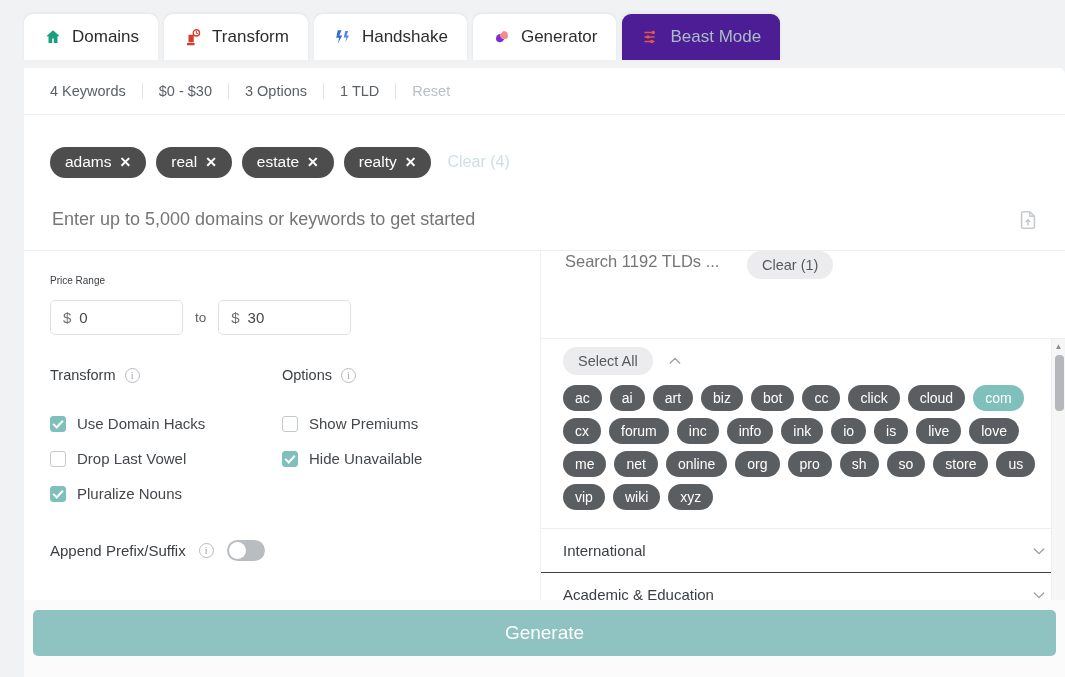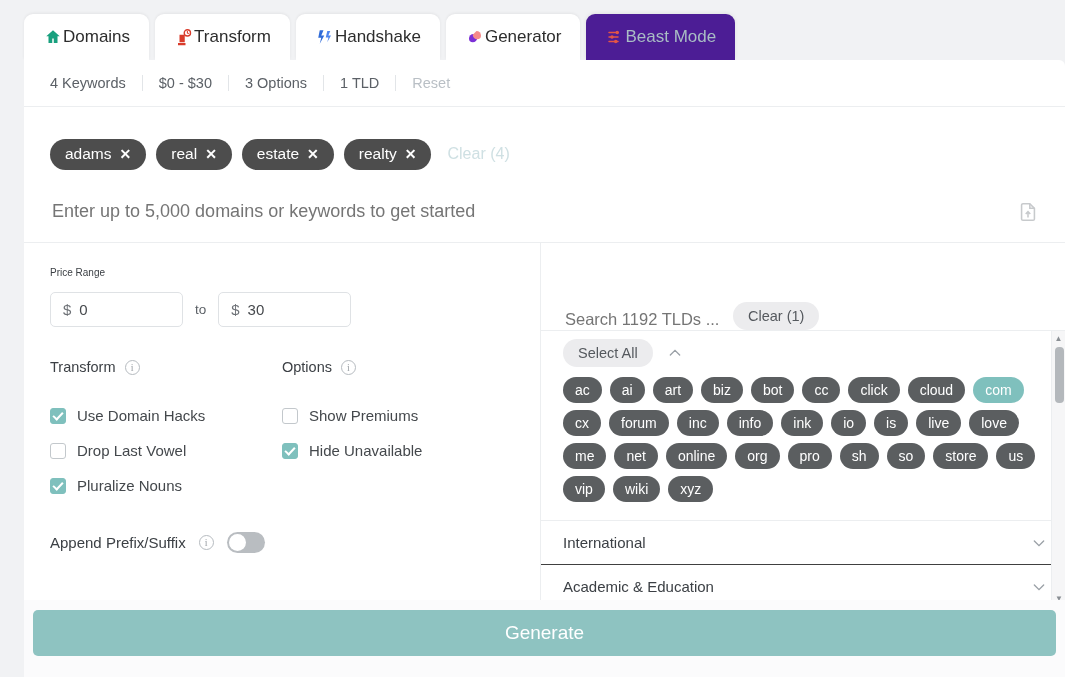--- a/index.html
+++ b/index.html
@@ -18,42 +18,42 @@
 
   
   .tabbar {
     position: absolute; left: 0; top: 0;
     width: 1065px; height: 60px;
     display: flex; align-items: flex-end;
     padding-left: 24px;
   }
   .tab {
     height: 46px;
-    display: flex; align-items: center; 
+    display: flex; align-items: center; gap: 9px;
     padding: 0 19px;
     background: #ffffff;
     border-radius: 9px 9px 0 0;
     margin-right: 6px;
     font-size: 17px;
     color: #2d2d2d;
     box-shadow: 0 -1px 3px rgba(0,0,0,0.06);
     cursor: pointer;
     white-space: nowrap;
   }
   .tab.active {
     background: #4c1d95;
     color: #a9bdc4;
     margin-right: 0;
     box-shadow: 0 -1px 4px rgba(0,0,0,0.07);
   }
   .tab .ticon { display: flex; align-items: center; justify-content: center; width: 20px; height: 20px; }
 
   
   .card {
-    position: absolute; left: 24px; top: 60px;
+    position: absolute; left: 24px; top: 68px;
     width: 1041px; height: 540px;
     background: #ffffff;
     border-radius: 0 6px 0 0;
     overflow: hidden;
   }
 
   
   .summary {
     height: 47px;
     display: flex; align-items: center;
@@ -145,21 +145,21 @@
     background: #b9bdc1; position: relative; cursor: pointer;
   }
   .switch .knob {
     position: absolute; left: 2px; top: 2px;
     width: 17px; height: 17px; border-radius: 50%;
     background: #ffffff;
   }
 
   
   .tldsearch {
-    display: flex; align-items: flex-end; gap: 10px;
+    display: flex; align-items: flex-start; gap: 24px;
     height: 88px; padding: 0 20px 0 22px;
     border-bottom: 1px solid #eceef0;
   }
   .tldsearch .sph {
     font-size: 16.5px; color: #9b9fa4;
     background: none; border: none; outline: none;
     font-family: "Liberation Sans", sans-serif;
     width: 160px;
   }
   .pillbtn {

